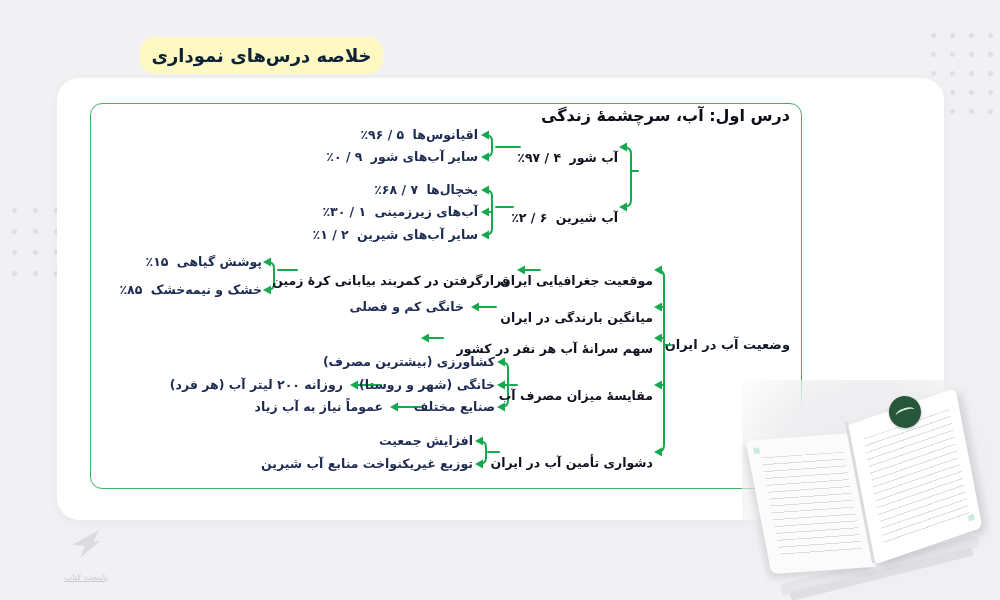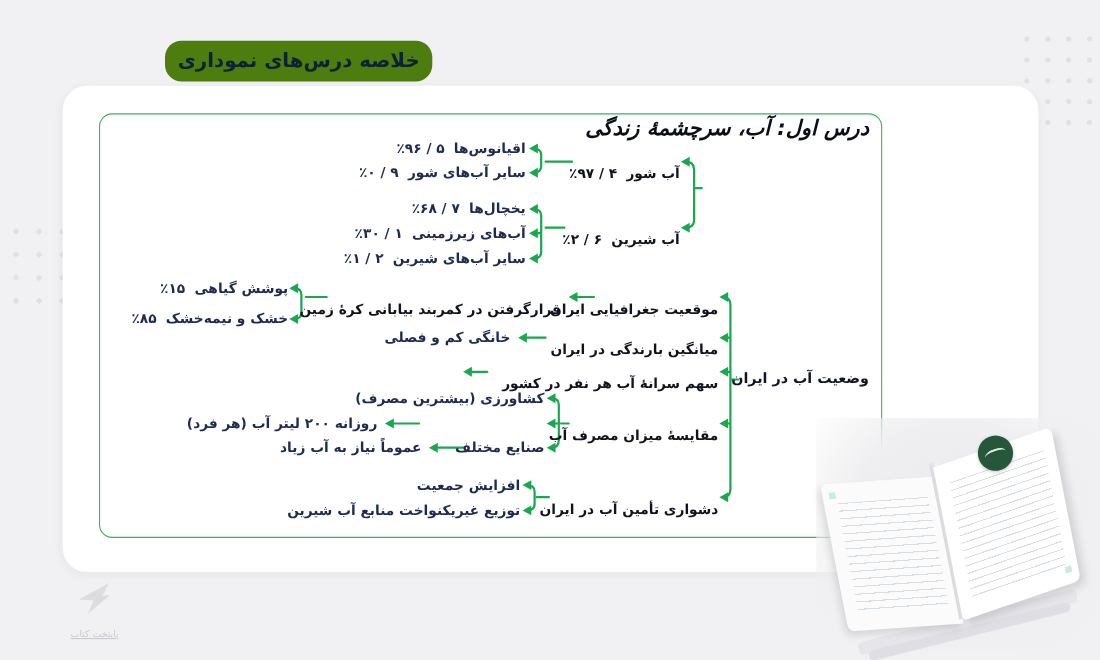--- a/index.html
+++ b/index.html
@@ -5,38 +5,38 @@
   html,body{margin:0;padding:0;}
   body{font-family:"DejaVu Sans",sans-serif;}
   .stage{position:relative;width:1000px;height:600px;background:#f1f1f3;overflow:hidden;}
 
   
   .dots{position:absolute;background-image:radial-gradient(#dfe0e4 2.2px,transparent 2.6px);}
   .dots.tr{right:6px;top:26px;width:70px;height:92px;background-size:19px 19px;}
   .dots.lf{left:4px;top:200px;width:62px;height:82px;background-size:21px 21px;}
 
   
-  .badge{position:absolute;left:150px;top:37px;width:243px;height:37px;background:#4d7c0f;
+  .badge{position:absolute;left:140px;top:37px;width:243px;height:37px;background:#fef9c3;
          border-radius:15px;display:flex;align-items:center;justify-content:center;
          color:#0d2235;font-weight:bold;font-size:18px;direction:rtl;}
 
   
   .card{position:absolute;left:57px;top:78px;width:887px;height:442px;background:#ffffff;
         border-radius:22px;box-shadow:0 2px 10px rgba(20,30,50,.05);}
   .frame{position:absolute;left:90px;top:103px;width:710px;height:384px;background:#fff;
          border:1.6px solid #3fae63;border-radius:12px;}
 
   
   .node{position:absolute;white-space:nowrap;direction:rtl;font-size:12.5px;line-height:18px;
         color:#1d2a52;font-weight:600;}
   .node.b{color:#10131f;font-weight:700;margin-top:11px;}
   .node.root{font-size:13px;font-weight:700;color:#101525;}
   .node .val{margin-right:4px;unicode-bidi:embed;}
   .title{position:absolute;right:210px;top:106px;direction:rtl;white-space:nowrap;
-         font-size:19px;font-weight:700;color:#0b0e18;font-style:italic;}
+         font-size:16px;font-weight:700;color:#0b0e18;}
 
   svg.wires{position:absolute;left:0;top:0;pointer-events:none;}
 
   
   .photo{position:absolute;left:742px;top:380px;width:258px;height:212px;
          background:radial-gradient(ellipse at 50% 45%,#ebebee 0%,#efeff1 55%,rgba(241,241,243,0) 95%);}
   .book{position:absolute;left:14px;top:34px;width:230px;height:160px;transform:rotate(-11deg);}
   .edge1{position:absolute;left:8px;top:146px;width:204px;height:12px;background:#e6e6ea;border-radius:4px;transform:rotate(-3deg);}
   .edge2{position:absolute;left:16px;top:156px;width:188px;height:9px;background:#dedee4;border-radius:4px;transform:rotate(-3deg);}
   .page{position:absolute;background:#fff;}
@@ -160,20 +160,21 @@
     <span class="val" dir="ltr">٪۸۵</span>
   </div>
 
   <div class="node b" style="right:347px;top:298px">میانگین بارندگی در ایران</div>
   <div class="node" style="right:536px;top:298px">خانگی کم و فصلی</div>
 
   <div class="node b" style="right:347px;top:329px">سهم سرانۀ آب هر نفر در کشور</div>
 
   <div class="node b" style="right:347px;top:376px">مقایسۀ میزان مصرف آب</div>
   <div class="node" style="right:505px;top:353px">کشاورزی (بیشترین مصرف)</div>
+  <div class="node" style="right:505px;top:376px">خانگی (شهر و روستا)</div>
   <div class="node" style="right:657px;top:376px">روزانه ۲۰۰ لیتر آب (هر فرد)</div>
   <div class="node" style="right:505px;top:398px">صنایع مختلف</div>
   <div class="node" style="right:617px;top:398px">عموماً نیاز به آب زیاد</div>
 
   <div class="node b" style="right:347px;top:443px">دشواری تأمین آب در ایران</div>
   <div class="node" style="right:527px;top:432px">افزایش جمعیت</div>
   <div class="node" style="right:527px;top:455px">توزیع غیریکنواخت منابع آب شیرین</div>
 
   <div class="photo">
     <div class="book">

